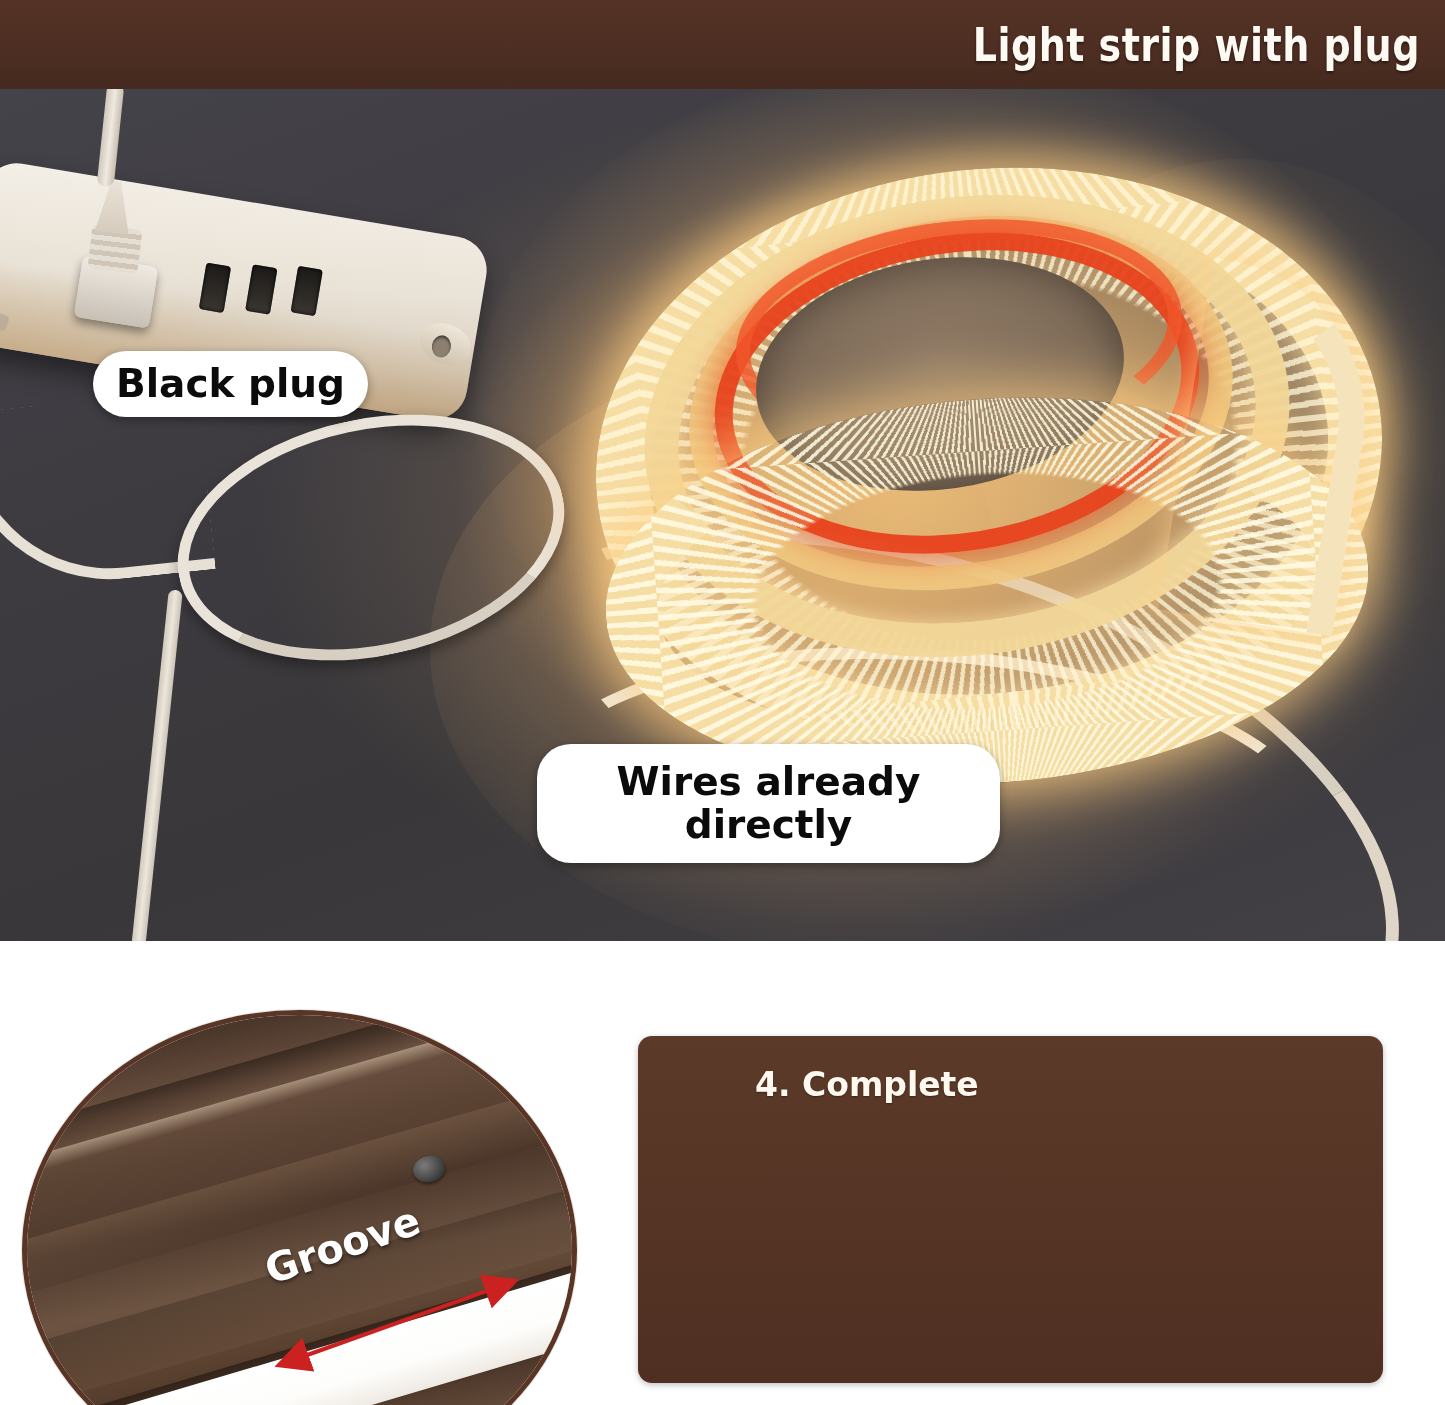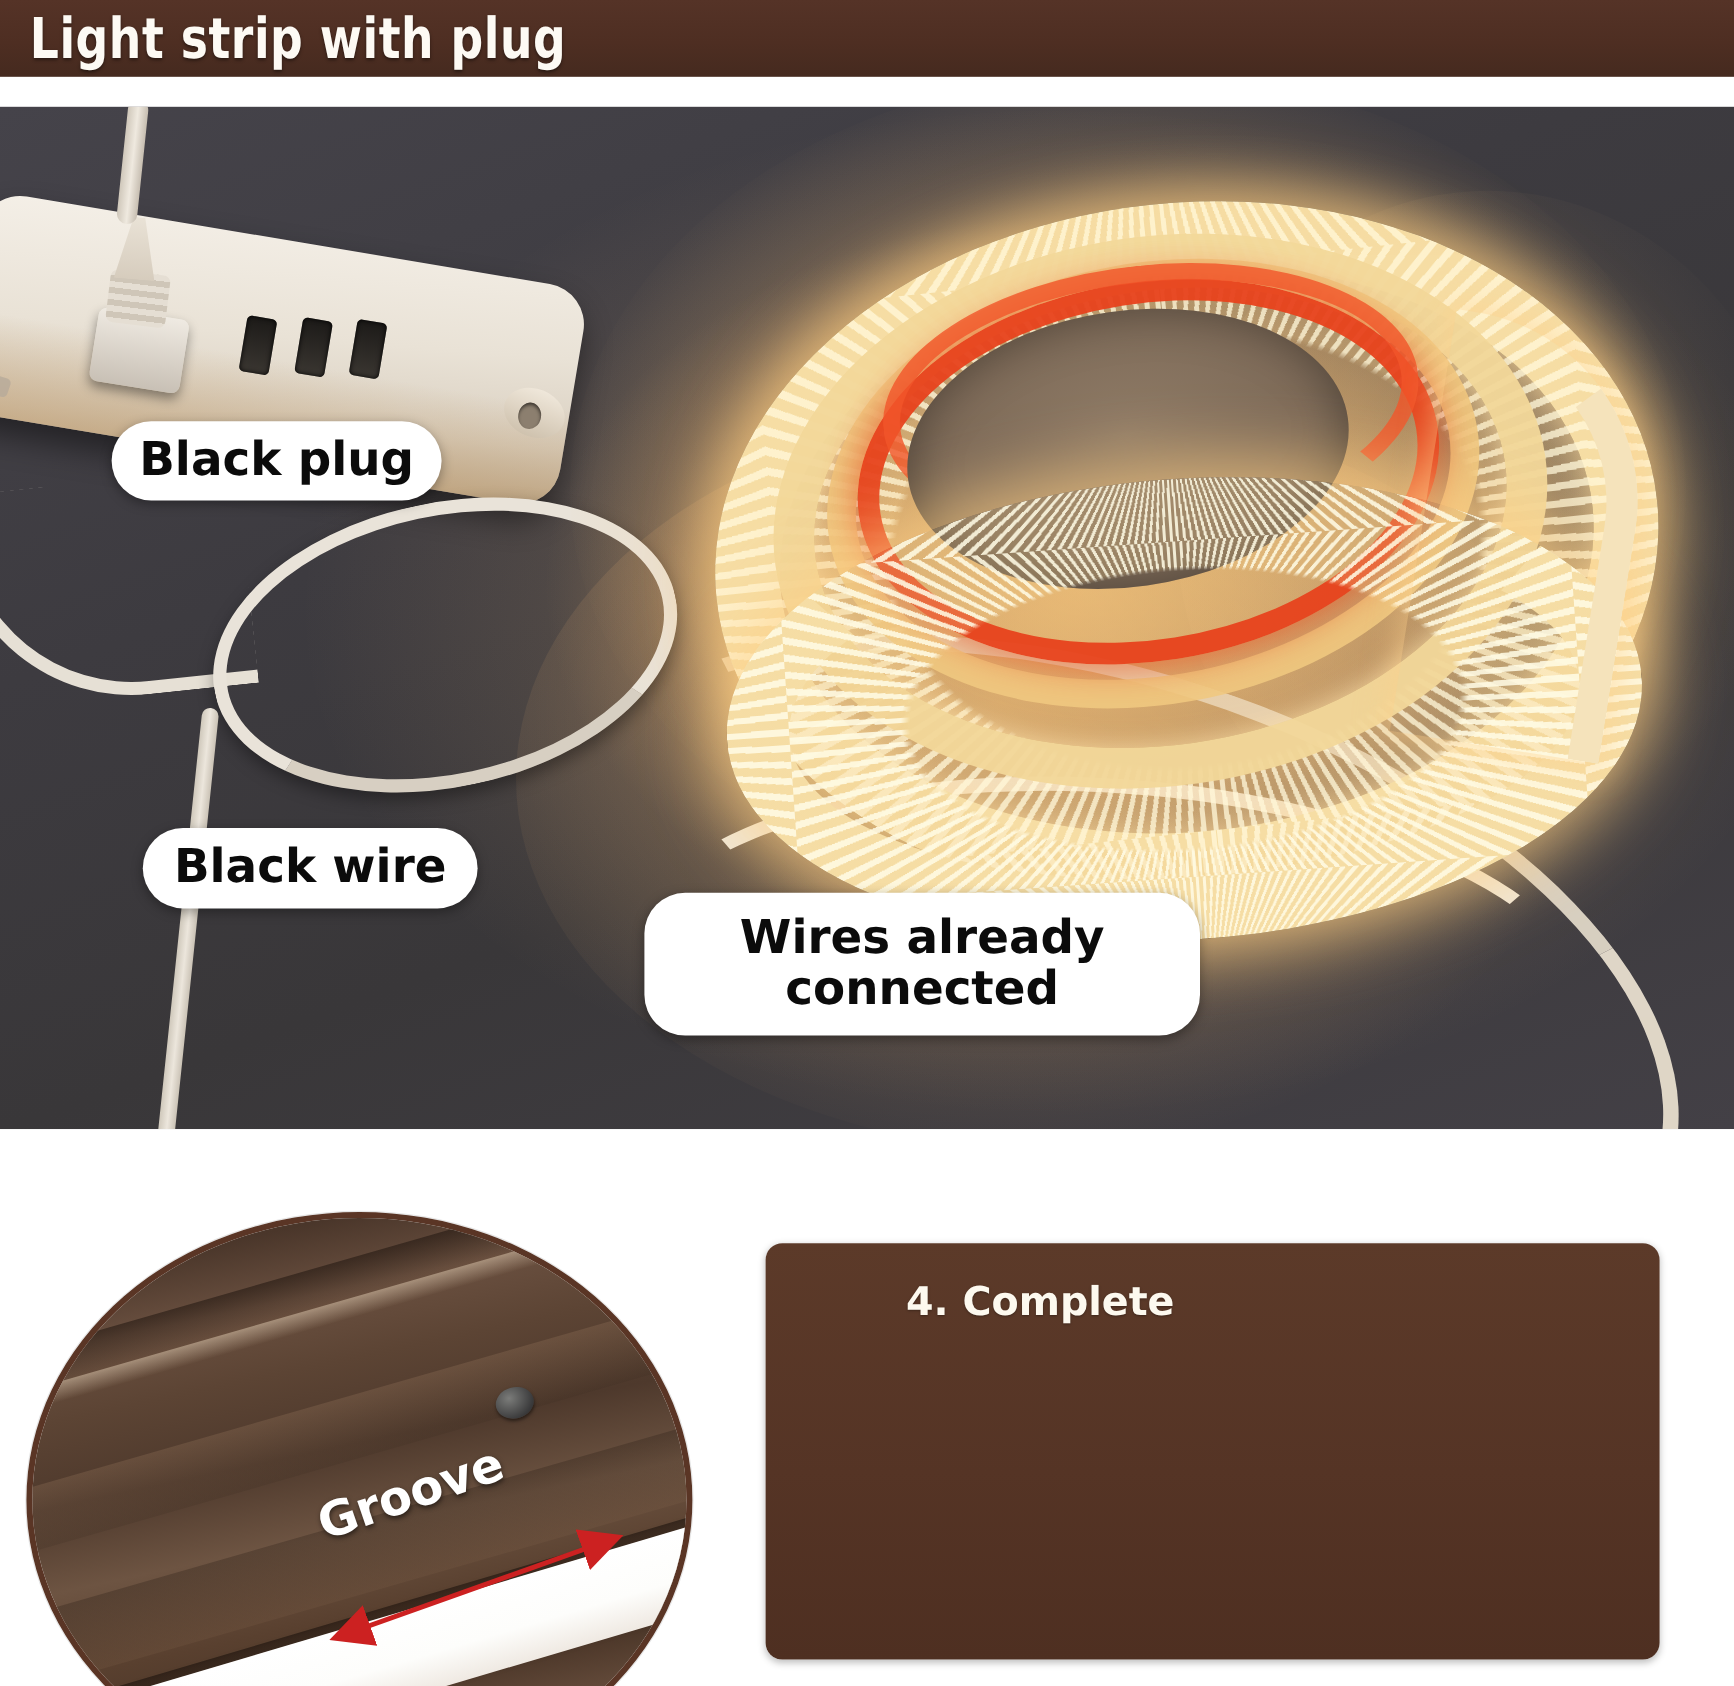--- a/index.html
+++ b/index.html
@@ -2,23 +2,23 @@
 <html><head>
 <meta charset="utf-8">
 <style>
   html,body{margin:0;padding:0;background:#ffffff;}
   body{width:1445px;height:1405px;overflow:hidden;font-family:"DejaVu Sans","Liberation Sans",sans-serif;}
 
   #page{position:relative;width:1445px;height:1405px;background:#fff;overflow:hidden;}
 
   
   #header-bar{
-    position:absolute;left:0;top:0;width:1445px;height:64px;
+    position:absolute;left:0;top:0;width:1445px;height:89px;
     background:linear-gradient(180deg,#553327 0%,#4e2e22 55%,#452a1f 100%);
-    display:flex;align-items:center;justify-content:flex-start;
+    display:flex;align-items:center;justify-content:flex-end;
   }
   #header-title{
     color:#fdfaf4;font-size:47px;font-weight:700;letter-spacing:.5px;
     font-family:"DejaVu Sans Condensed","DejaVu Sans","Liberation Sans",sans-serif;
     text-shadow:0 2px 3px rgba(0,0,0,.45);
     transform:scaleX(.9);
   }
 
   
   #hero-photo{
@@ -290,26 +290,25 @@
       <div class="coil-ring" id="ring-red"></div>
       <div class="coil-ring" id="ring-red-2"></div>
       <div class="coil-ring" id="coil-hole"></div>
       <div class="coil-ring" id="coil-front"></div>
       <div class="coil-ring" id="coil-front-dots"></div>
       <div id="coil-tail"></div>
     </div>
 
     <div class="pill" id="pill-black-plug">Black plug</div>
 
-    <div class="pill" id="pill-black-wire">Black wire</div>
 
     <div class="pill" id="pill-wires-connected">
       <div>
         <div>Wires already</div>
-        <div>connected</div>
+        <div>directly</div>
       </div>
     </div>
   </div>
 
   <div id="lower"></div>
 
   <div id="groove-photo-wrap" style="position:absolute;left:22px;top:1010px;">
     <div id="groove-photo">
       <div class="wood-band" id="wb-1"></div>
       <div class="wood-band" id="wb-2"></div>

